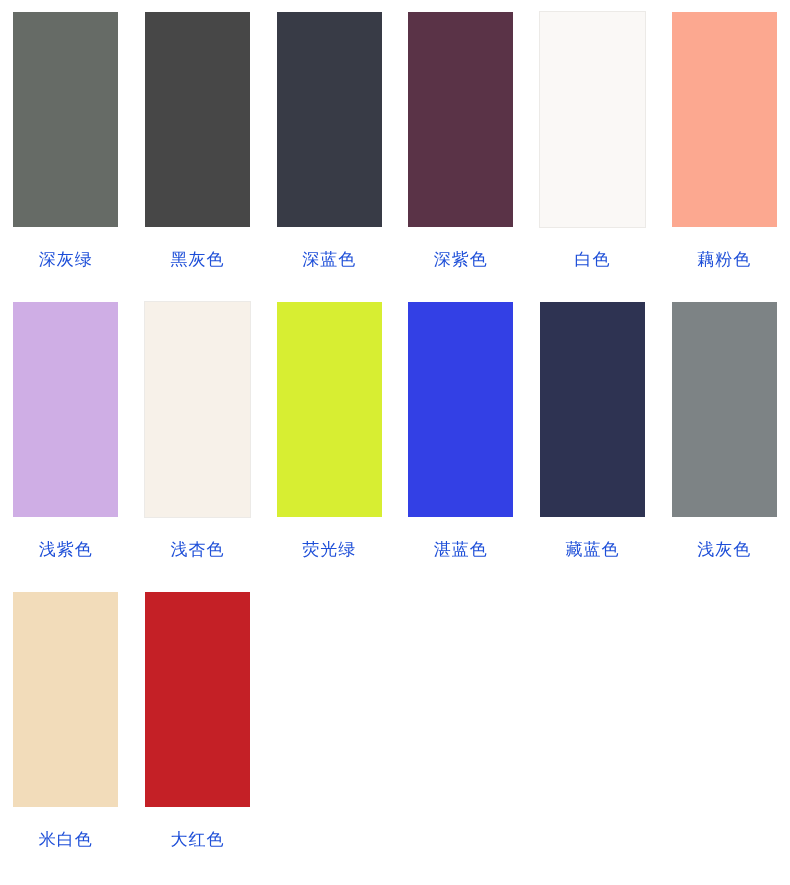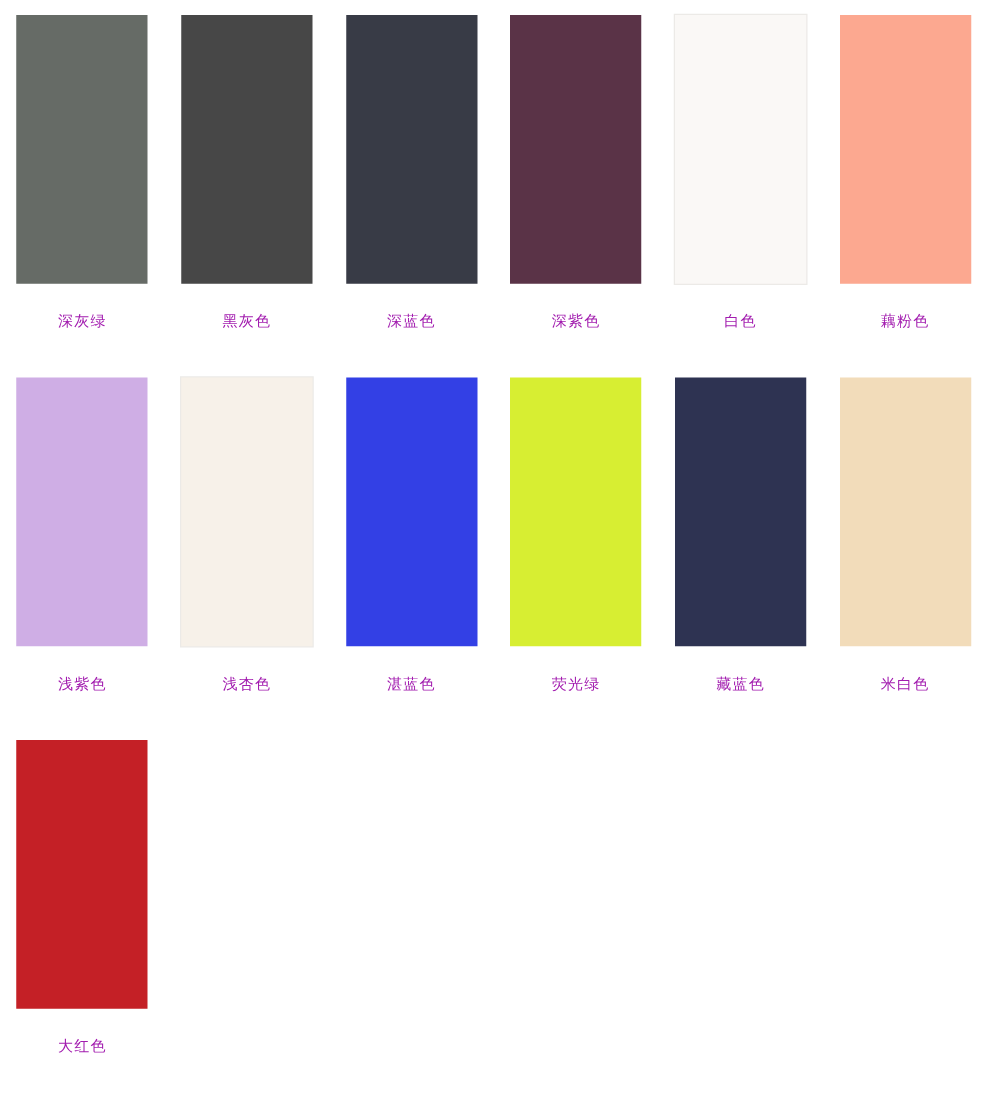--- a/index.html
+++ b/index.html
@@ -38,23 +38,23 @@
     box-sizing: border-box;
   }
 
   
   .swatch-chip.light-chip {
     box-shadow: 0 0 0 1px #eceae7;
   }
 
   .swatch-label {
     margin-top: 24px;
-    font-size: 12px;
+    font-size: 17px;
     line-height: 1;
-    color: #a21caf;
+    color: #1d4ed8;
     letter-spacing: 1px;
     text-align: center;
     white-space: nowrap;
   }
 </style>
 </head>
 <body style="background: rgb(255, 255, 255);">
 
 <div id="palette-grid" style="grid-template-columns: repeat(6, 1fr);">
     <div class="swatch-cell">
@@ -83,30 +83,34 @@
     </div>
     <div class="swatch-cell">
       <div class="swatch-chip" style="background-color: rgb(207, 174, 229);"></div>
       <div class="swatch-label">浅紫色</div>
     </div>
     <div class="swatch-cell">
       <div class="swatch-chip light-chip" style="background-color: rgb(247, 241, 233);"></div>
       <div class="swatch-label">浅杏色</div>
     </div>
     <div class="swatch-cell">
+      <div class="swatch-chip" style="background-color: rgb(215, 238, 50);"></div>
+      <div class="swatch-label">荧光绿</div>
+    </div>
+    <div class="swatch-cell">
       <div class="swatch-chip" style="background-color: rgb(51, 64, 229);"></div>
       <div class="swatch-label">湛蓝色</div>
     </div>
     <div class="swatch-cell">
-      <div class="swatch-chip" style="background-color: rgb(215, 238, 50);"></div>
-      <div class="swatch-label">荧光绿</div>
+      <div class="swatch-chip" style="background-color: rgb(46, 51, 82);"></div>
+      <div class="swatch-label">藏蓝色</div>
     </div>
     <div class="swatch-cell">
-      <div class="swatch-chip" style="background-color: rgb(46, 51, 82);"></div>
-      <div class="swatch-label">藏蓝色</div>
+      <div class="swatch-chip" style="background-color: rgb(125, 131, 133);"></div>
+      <div class="swatch-label">浅灰色</div>
     </div>
     <div class="swatch-cell">
       <div class="swatch-chip" style="background-color: rgb(242, 220, 186);"></div>
       <div class="swatch-label">米白色</div>
     </div>
     <div class="swatch-cell">
       <div class="swatch-chip" style="background-color: rgb(196, 32, 38);"></div>
       <div class="swatch-label">大红色</div>
     </div>
   </div>

